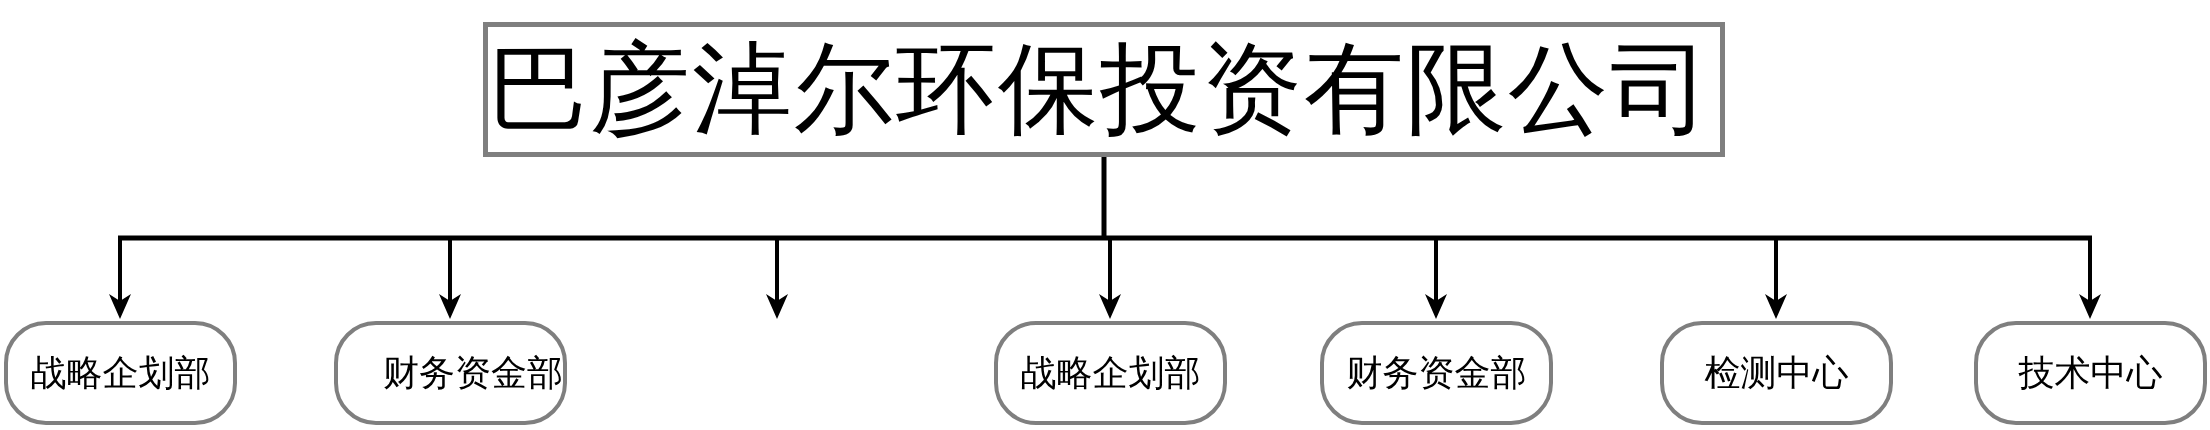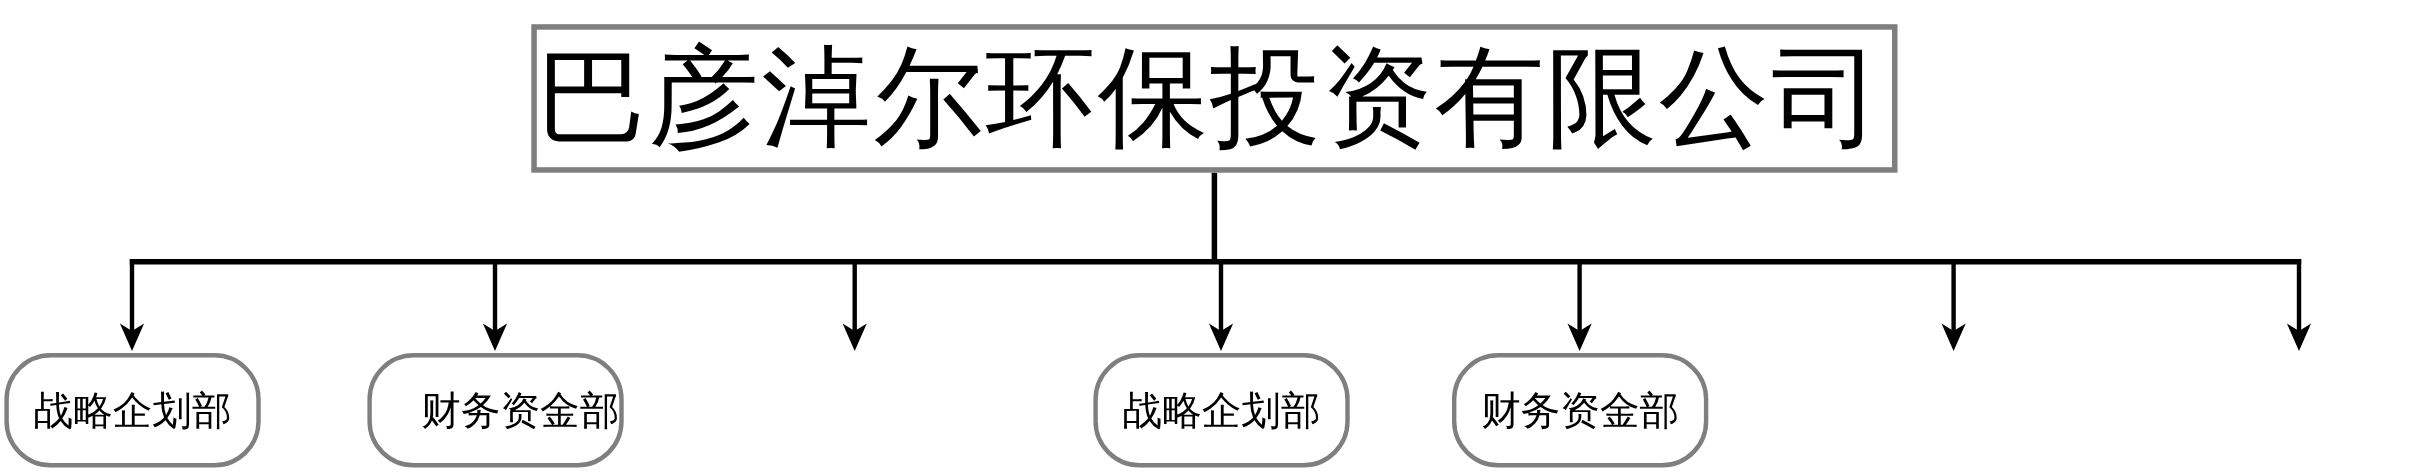--- a/index.html
+++ b/index.html
@@ -119,14 +119,20 @@
   </div>
   <div class="dept-box dept-2">
     <span class="dept-text">财务资金部</span>
   </div>
   <div class="dept-box dept-4">
     <span class="dept-text">战略企划部</span>
   </div>
   <div class="dept-box dept-5">
     <span class="dept-text">财务资金部</span>
   </div>
+  <div class="dept-box dept-6">
+    <span class="dept-text">检测中心</span>
+  </div>
+  <div class="dept-box dept-7">
+    <span class="dept-text">技术中心</span>
+  </div>
 
 </div>
 
 </body></html>

